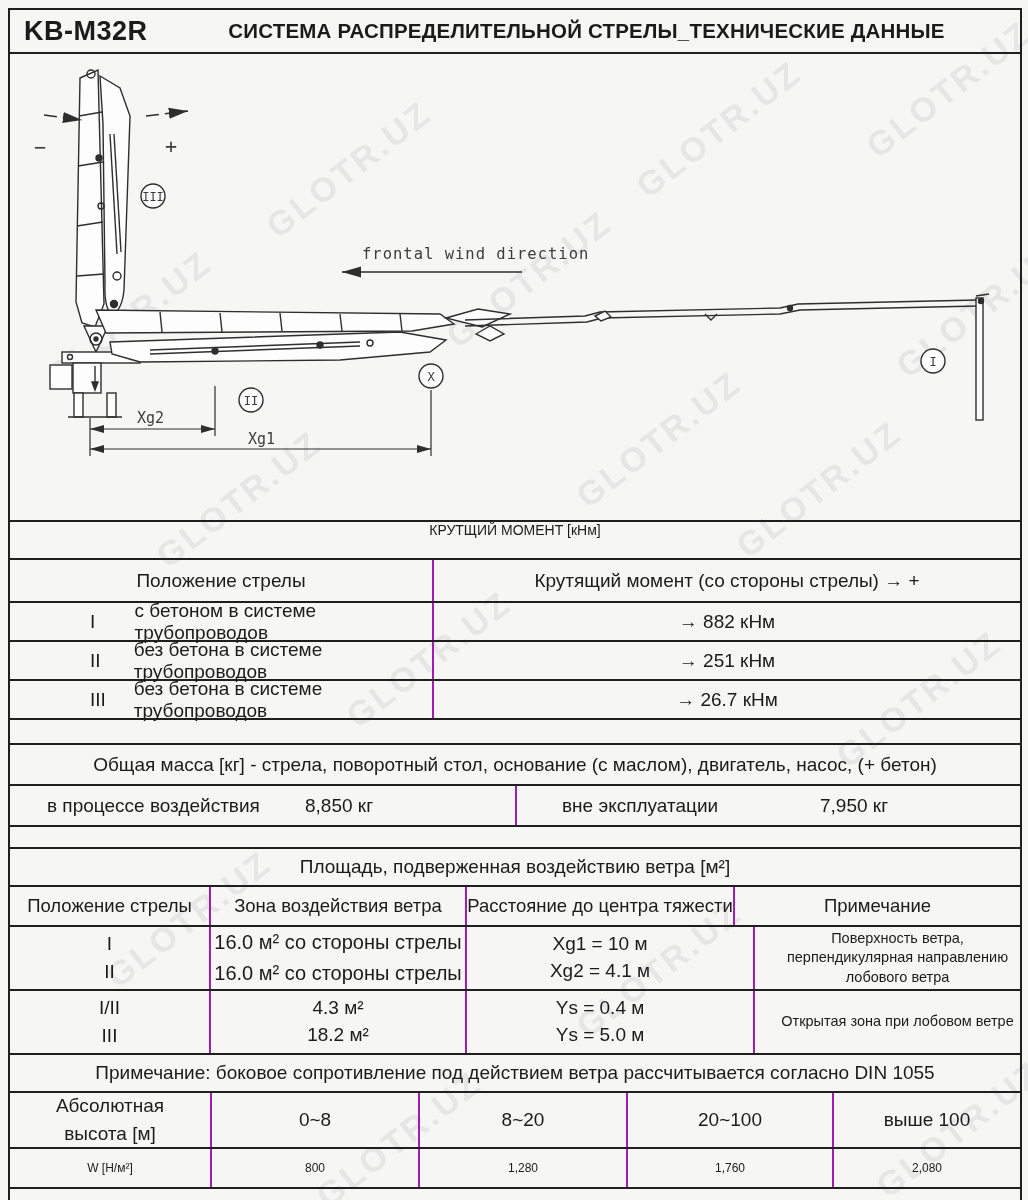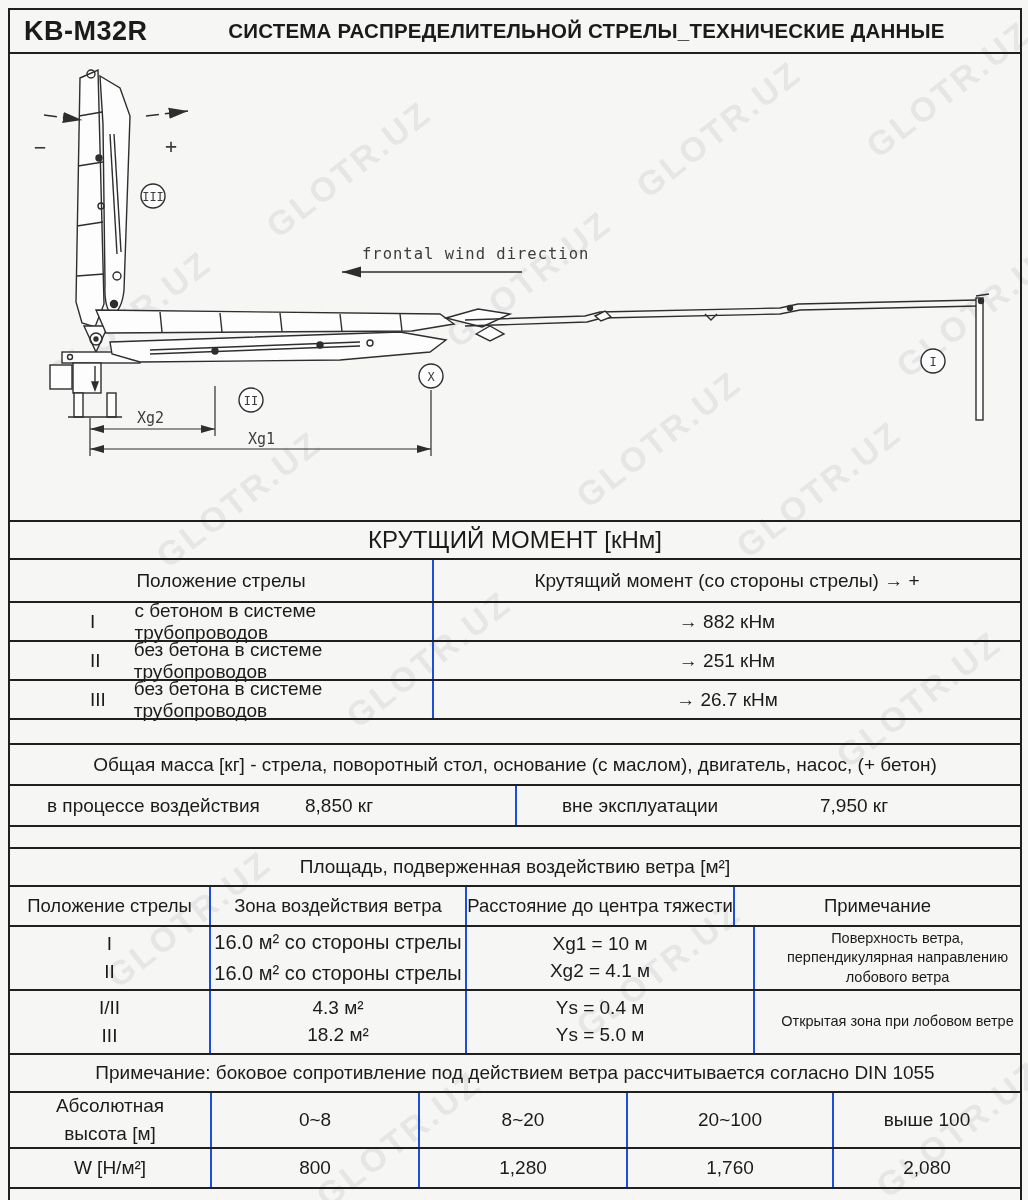--- a/index.html
+++ b/index.html
@@ -13,34 +13,34 @@
   .sheet{
     position:absolute;left:8px;top:8px;width:1010px;
     border:2px solid #1f1f1f;background:transparent;
   }
   .row{
     box-sizing:border-box;border-top:2px solid #1f1f1f;
     display:flex;align-items:stretch;position:relative;
   }
   .row:first-child{border-top:none;gap:23px;}
   .cell{
-    box-sizing:border-box;border-left:2px solid #1d4ed8;
+    box-sizing:border-box;border-left:2px solid #a21caf;
     display:flex;align-items:center;justify-content:center;
     text-align:center;flex:1 1 auto;
   }
   .cell:first-child{border-left:none;}
   
   .hdr{height:42px;align-items:center;}
   .hdr .model{flex:0 0 180px;font-size:27px;font-weight:bold;padding-left:14px;letter-spacing:.5px;box-sizing:border-box;}
   .hdr .title{flex:1 1 auto;text-align:center;font-size:20.5px;font-weight:bold;letter-spacing:.2px;padding-right:60px;}
   
   .draw{height:468px;display:block;}
   .draw svg{display:block;width:1010px;height:466px;}
   
-  .t-title{height:38px;align-items:center;justify-content:center;font-size:24px;}
+  .t-title{height:38px;justify-content:center;font-size:14px;}
   .t-head{height:43px;font-size:19px;}
   .t-head .c1{flex:0 0 422px;}
   .t-row{height:39px;font-size:19px;}
   .t-row .c1{flex:0 0 422px;justify-content:flex-start;padding-left:80px;text-align:left;}
   .t-row .c1 .num{display:inline-block;width:48px;}
   .gap1{height:25px;}
   
   .m-title{height:41px;align-items:center;justify-content:center;font-size:19px;padding:0 10px;}
   .m-row{height:41px;font-size:19px;}
   .m-row .cell{justify-content:flex-start;text-align:left;}
@@ -63,21 +63,21 @@
   .note-sm{font-size:14.5px;line-height:1.35;padding:0 14px;margin-left:20px;}
   .din{height:38px;align-items:center;justify-content:center;font-size:19px;}
   
   .b-head{height:56px;font-size:19px;}
   .bc1{flex:0 0 200px;}
   .bc2{flex:0 0 208px;}
   .bc3{flex:0 0 208px;}
   .bc4{flex:0 0 206px;}
   .bc5{flex:0 0 188px;}
   .b-head .bc1{line-height:1.45;}
-  .b-row{height:40px;font-size:19px;}
+  .b-row{height:40px;font-size:12px;}
   .gap3{height:14px;}
   
   .wm{
     position:absolute;z-index:0;pointer-events:none;
     font-weight:bold;font-size:34px;letter-spacing:3px;
     color:rgba(125,125,128,0.13);
     transform:rotate(-38deg);white-space:nowrap;
   }
   .sheet{z-index:1;}
   

